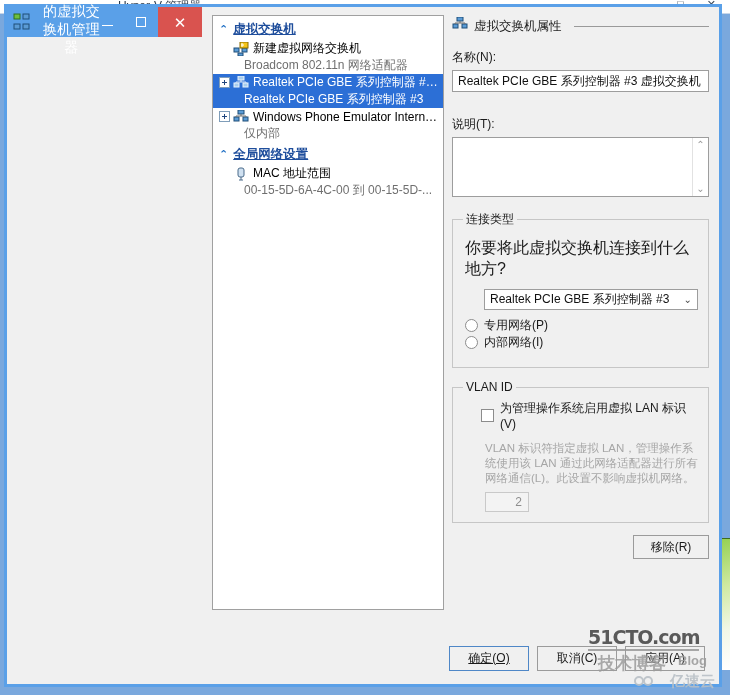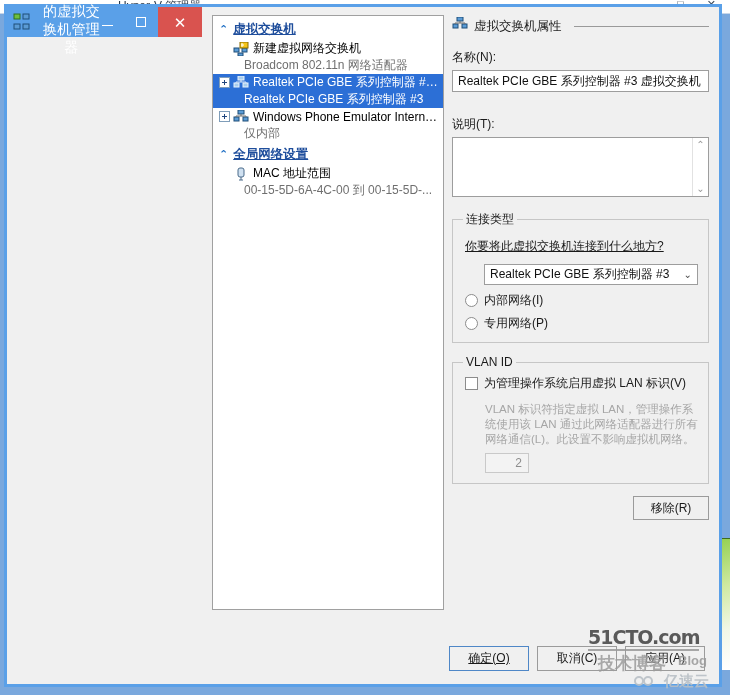--- a/index.html
+++ b/index.html
@@ -156,21 +156,21 @@
     background: #ffffff; border-left: 1px solid #e2e2e2;
     display: flex; flex-direction: column; justify-content: space-between;
     align-items: center; padding: 2px 0;
   }
   .sc-arrow { color: #9a9a9a; font-size: 10px; line-height: 1; }
 
   fieldset.gbox {
     border: 1px solid #c6c6c6; margin: 0 0 12px 0; padding: 6px 10px 10px 10px;
   }
   fieldset.gbox legend { font-size: 12px; color: #1a1a1a; padding: 0 3px; }
-  .question { font-size: 12px; color: #1a1a1a; margin: 4px 0 9px 2px; text-decoration: underline; }
+  .question { font-size: 16px; color: #1a1a1a; margin: 4px 0 9px 2px; }
 
   .radio-row { display: flex; align-items: center; gap: 6px; margin: 0 0 6px 2px; }
   .radio {
     width: 13px; height: 13px; flex: 0 0 13px; border-radius: 50%;
     border: 1px solid #8c8c8c; background: #fff; position: relative;
   }
   .radio.on::after {
     content: ""; position: absolute; left: 3px; top: 3px;
     width: 5px; height: 5px; border-radius: 50%; background: #2a2a2a;
   }
@@ -239,21 +239,21 @@
     font-size: 17px; font-weight: bold; color: #9c9c9c; opacity: .85;
   }
   .wm-blog {
     left: 678px; top: 653px;
     font-family: Liberation Sans, sans-serif;
     font-size: 13px; font-weight: bold; color: #9c9c9c; opacity: .9;
   }
   .wm-ysy {
     left: 634px; top: 672px;
     font-size: 15px; font-weight: bold; color: #b9c0c6; opacity: .9;
-    display: flex; align-items: center; gap: 10px;
+    display: flex; align-items: center; gap: 16px;
   }
 </style>
 </head>
 <body>
 
 <div id="root">
 
   <div class="bg-parent-window">
     <div class="bg-parent-title">Hyper-V 管理器</div>
     <div class="bg-parent-btns">─ □ ✕</div>
@@ -402,35 +402,35 @@
           <legend>连接类型</legend>
           <div class="question">你要将此虚拟交换机连接到什么地方?</div>
 
 
           <div class="combo">
             <span>Realtek PCIe GBE 系列控制器 #3</span>
             <span class="arrow">⌄</span>
           </div>
 
 
+          <div class="radio-row" style="margin-bottom:0;">
+            <span class="radio"></span>
+            <span class="radio-label">专用网络(P)</span>
+          </div>
+
           <div class="radio-row">
             <span class="radio"></span>
             <span class="radio-label">内部网络(I)</span>
           </div>
-
-          <div class="radio-row" style="margin-bottom:0;">
-            <span class="radio"></span>
-            <span class="radio-label">专用网络(P)</span>
-          </div>
         </fieldset>
 
         <fieldset class="gbox">
           <legend>VLAN ID</legend>
 
-          <div class="check-row" style="margin-left:2px;margin-bottom:2px;">
+          <div class="check-row" style="margin-left:18px;margin-bottom:2px;">
             <span class="checkbox"></span>
             <span class="check-label">为管理操作系统启用虚拟 LAN 标识(V)</span>
           </div>
 
           <div class="hint">VLAN 标识符指定虚拟 LAN，管理操作系统使用该 LAN 通过此网络适配器进行所有网络通信(L)。此设置不影响虚拟机网络。</div>
 
           <div class="numbox">
             <span>2</span>
           </div>
         </fieldset>

